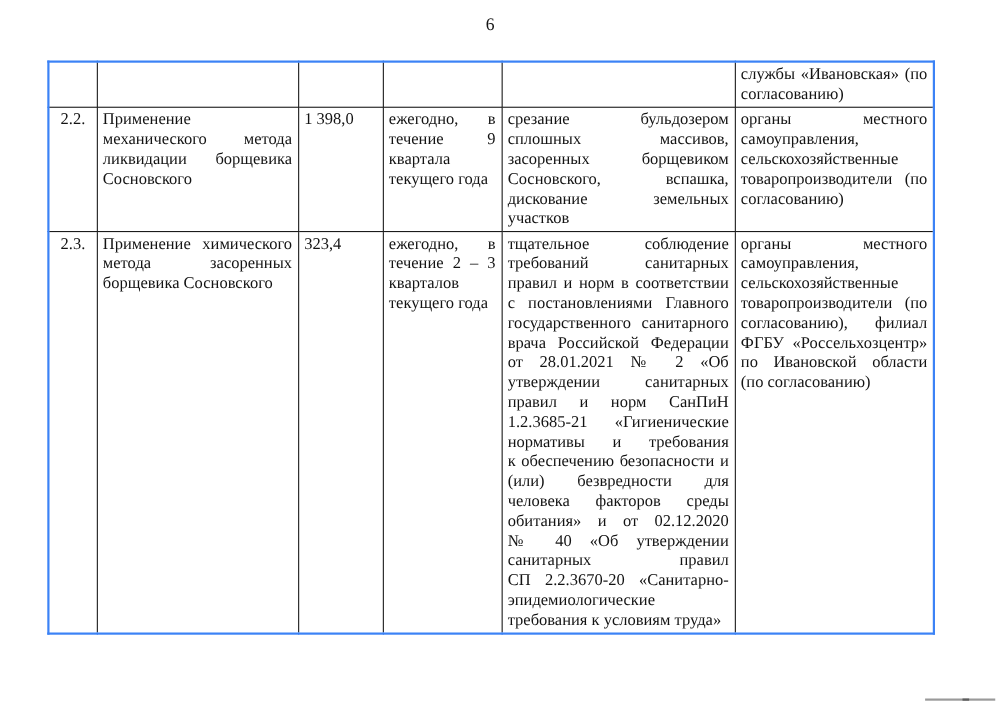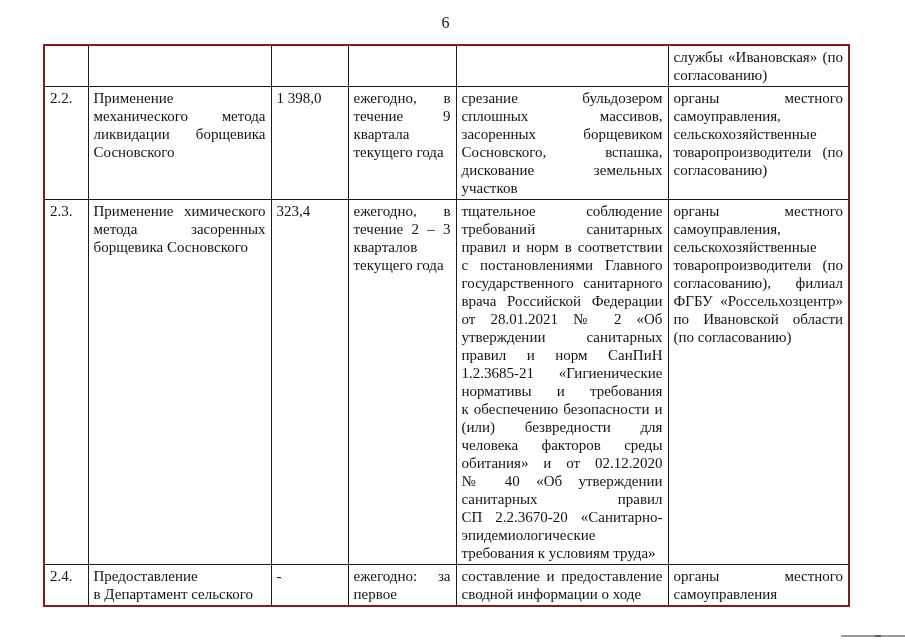--- a/index.html
+++ b/index.html
@@ -17,36 +17,36 @@
   }
   .page-number {
     position: absolute;
     top: 14px; left: 43px; width: 805px;
     text-align: center;
     font-size: 16px;
     color: #161616;
   }
   table.doc-table {
     position: absolute;
-    left: 43px; top: 44px;
+    left: 43px; top: 55px;
     width: 805px;
     border-collapse: collapse;
     table-layout: fixed;
-    border: 2px solid #7f1d1d;
+    border: 2px solid #3b82f6;
   }
   table.doc-table td {
     border: 1px solid #1b1b1b;
     vertical-align: top;
     font-size: 15px;
     line-height: 18px;
     padding: 2px 5px 2px 5px;
     color: #131313;
     word-wrap: break-word;
   }
-  td.c-num   { padding-left: 4px; text-align: left; }
+  td.c-num   { padding-left: 4px; text-align: center; }
   td.c-act   { text-align: justify; padding-right: 8px; padding-left: 6px; margin-left: 48px; }
   td.c-amt   { text-align: left; padding-left: 3px; padding-right: 3px; }
   td.c-time  { text-align: justify; padding-right: 4px; }
   td.c-doing { text-align: justify; padding-right: 4px; margin-top: 10px; }
   td.c-resp  { text-align: justify; padding-right: 4px; }
   tr.r0 { height: 41px; }
   tr.r1 { height: 110px; }
   tr.r2 { height: 358px; }
   tr.r3 { height: 39px; }
   .scan-artifact {
@@ -97,26 +97,18 @@
         <td class="c-resp">органы местного самоуправления, сельскохозяйственные товаропроизводители (по согласованию)</td>
       </tr>
       <tr class="r2">
         <td class="c-num">2.3.</td>
         <td class="c-act">Применение химического метода засоренных борщевика Сосновского</td>
         <td class="c-amt">323,4</td>
         <td class="c-time">ежегодно, в течение 2&nbsp;–&nbsp;3 кварталов текущего года</td>
         <td class="c-doing">тщательное соблюдение требований санитарных правил и норм в соответствии с постановлениями Главного государственного санитарного врача Российской Федерации от 28.01.2021 №&nbsp;2 «Об утверждении санитарных правил и норм СанПиН 1.2.3685-21 «Гигиенические нормативы и требования к&nbsp;обеспечению безопасности и (или) безвредности для человека факторов среды обитания» и от 02.12.2020 №&nbsp;40 «Об утверждении санитарных правил СП&nbsp;2.2.3670-20 «Санитарно-эпидемиологические требования к условиям труда»</td>
         <td class="c-resp">органы местного самоуправления, сельскохозяйственные товаропроизводители (по согласованию), филиал ФГБУ «Россельхозцентр» по Ивановской области (по согласованию)</td>
       </tr>
-      <tr class="r3">
-        <td class="c-num">2.4.</td>
-        <td class="c-act">Предоставление в&nbsp;Департамент сельского</td>
-        <td class="c-amt">-</td>
-        <td class="c-time">ежегодно: за первое</td>
-        <td class="c-doing">составление и предоставление сводной информации о ходе</td>
-        <td class="c-resp">органы местного самоуправления</td>
-      </tr>
     </tbody>
   </table>
 
   <div class="scan-artifact"></div>
 
 </div>
 
 </body></html>

